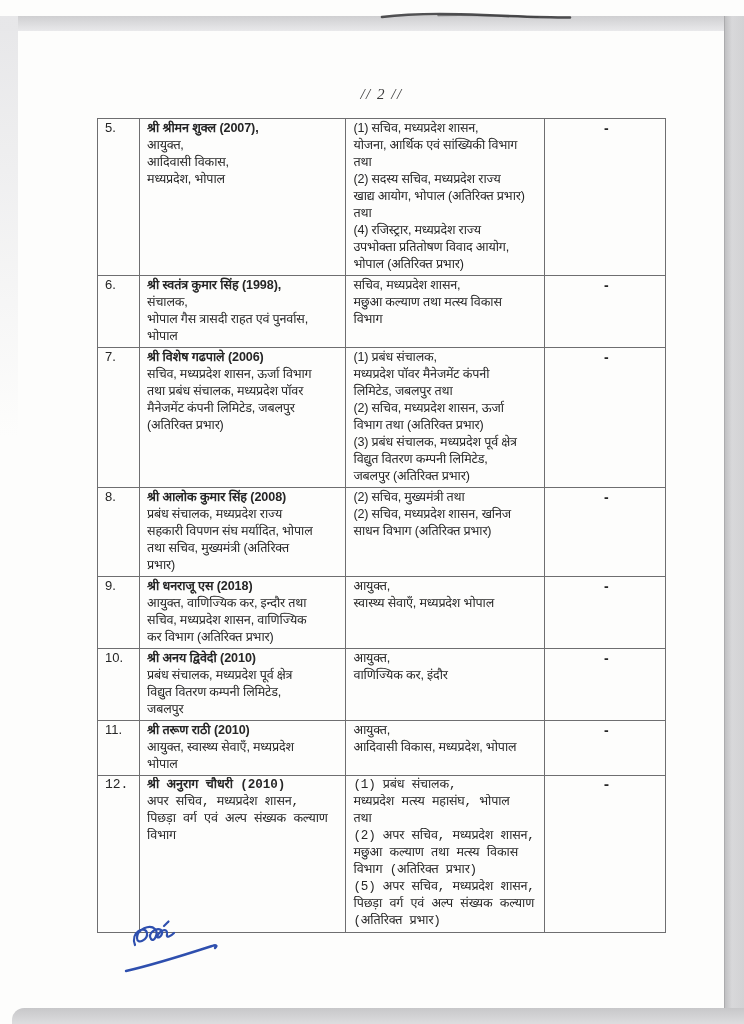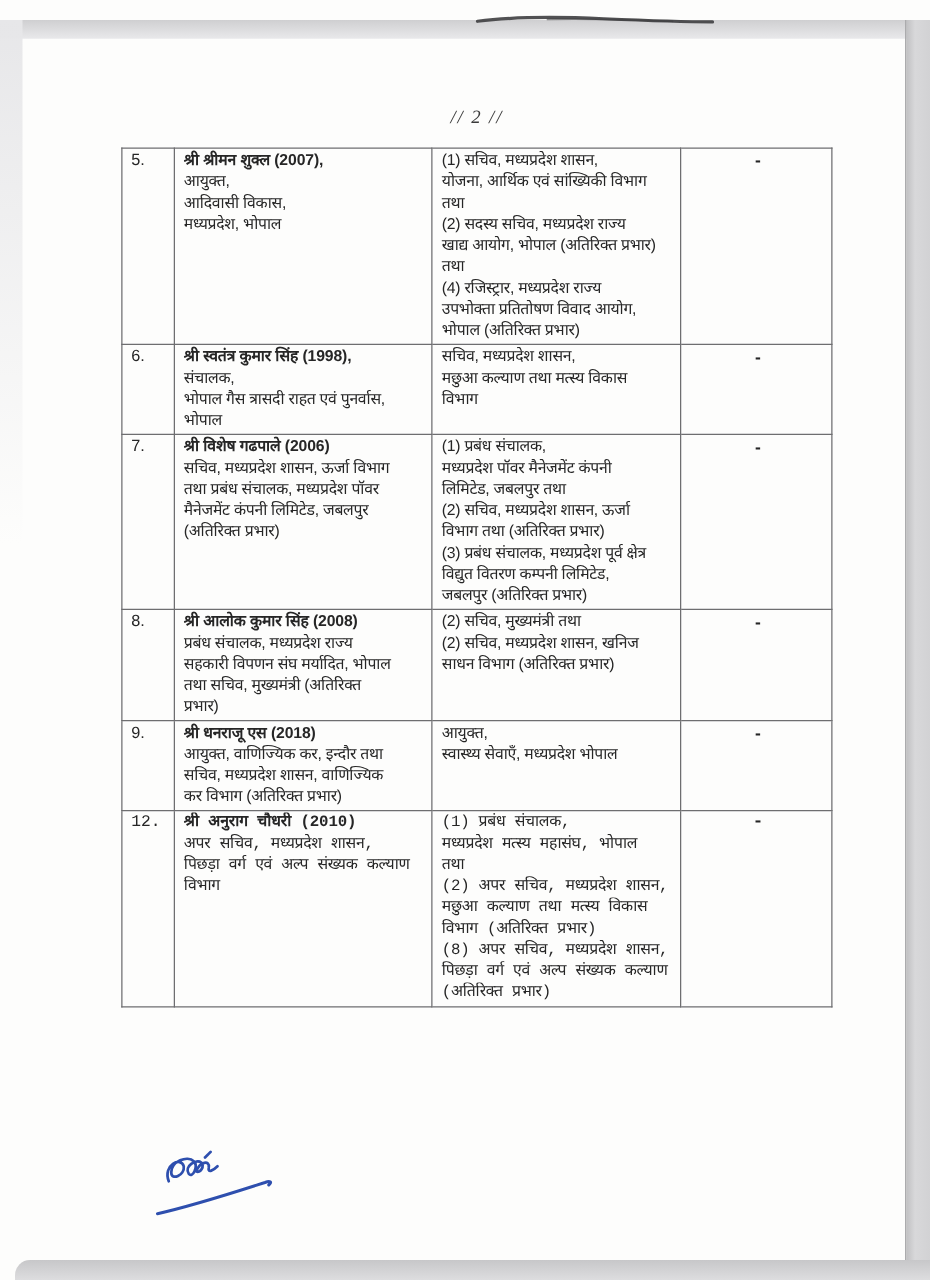--- a/index.html
+++ b/index.html
@@ -174,38 +174,65 @@
             <div class="line fit">सचिव, मध्यप्रदेश शासन, वाणिज्यिक</div>
             <div class="line fit">कर विभाग (अतिरिक्त प्रभार)</div>
           </td>
     <td class="c-assign">
             <div class="line fit">आयुक्त,</div>
             <div class="line fit">स्वास्थ्य सेवाएँ, मध्यप्रदेश भोपाल</div>
           </td>
     <td class="c-dash">-</td>
   </tr>
 
-
+  <tr style="height: 68px;">
+    <td class="c-sn">10.</td>
+    <td class="c-name">
+            <div class="line fit">श्री अनय द्विवेदी (2010)</div>
+            <div class="line fit">प्रबंध संचालक, मध्यप्रदेश पूर्व क्षेत्र</div>
+            <div class="line fit">विद्युत वितरण कम्पनी लिमिटेड,</div>
+            <div class="line fit">जबलपुर</div>
+          </td>
+    <td class="c-assign">
+            <div class="line fit">आयुक्त,</div>
+            <div class="line fit">वाणिज्यिक कर, इंदौर</div>
+          </td>
+    <td class="c-dash">-</td>
+  </tr>
+
+  <tr style="height: 54px;">
+    <td class="c-sn">11.</td>
+    <td class="c-name">
+            <div class="line fit">श्री तरूण राठी (2010)</div>
+            <div class="line fit">आयुक्त, स्वास्थ्य सेवाएँ, मध्यप्रदेश</div>
+            <div class="line fit">भोपाल</div>
+          </td>
+    <td class="c-assign">
+            <div class="line fit">आयुक्त,</div>
+            <div class="line fit">आदिवासी विकास, मध्यप्रदेश, भोपाल</div>
+          </td>
+    <td class="c-dash">-</td>
+  </tr>
 
   <tr style="height: 155px; font-family: Liberation Mono, monospace;">
     <td class="c-sn">12.</td>
     <td class="c-name">
             <div class="line fit">श्री अनुराग चौधरी (2010)</div>
             <div class="line fit">अपर सचिव, मध्यप्रदेश शासन,</div>
             <div class="line fit">पिछड़ा वर्ग एवं अल्प संख्यक कल्याण</div>
             <div class="line fit">विभाग</div>
           </td>
     <td class="c-assign">
             <div class="line fit">(1) प्रबंध संचालक,</div>
             <div class="line fit">मध्यप्रदेश मत्स्य महासंघ, भोपाल</div>
             <div class="line fit">तथा</div>
             <div class="line fit">(2) अपर सचिव, मध्यप्रदेश शासन,</div>
             <div class="line fit">मछुआ कल्याण तथा मत्स्य विकास</div>
             <div class="line fit">विभाग (अतिरिक्त प्रभार)</div>
-            <div class="line fit">(8) अपर सचिव, मध्यप्रदेश शासन,</div>
+            <div class="line fit">(5) अपर सचिव, मध्यप्रदेश शासन,</div>
             <div class="line fit">पिछड़ा वर्ग एवं अल्प संख्यक कल्याण</div>
             <div class="line fit">(अतिरिक्त प्रभार)</div>
           </td>
     <td class="c-dash">-</td>
   </tr>
 </tbody>
   </table>
 
   <svg class="signature" viewBox="0 0 115 62">
     <path d="M6,53 C28,48 58,39 92,28 C96,26.5 98,27.5 95,30" stroke-width="2.4"></path>

